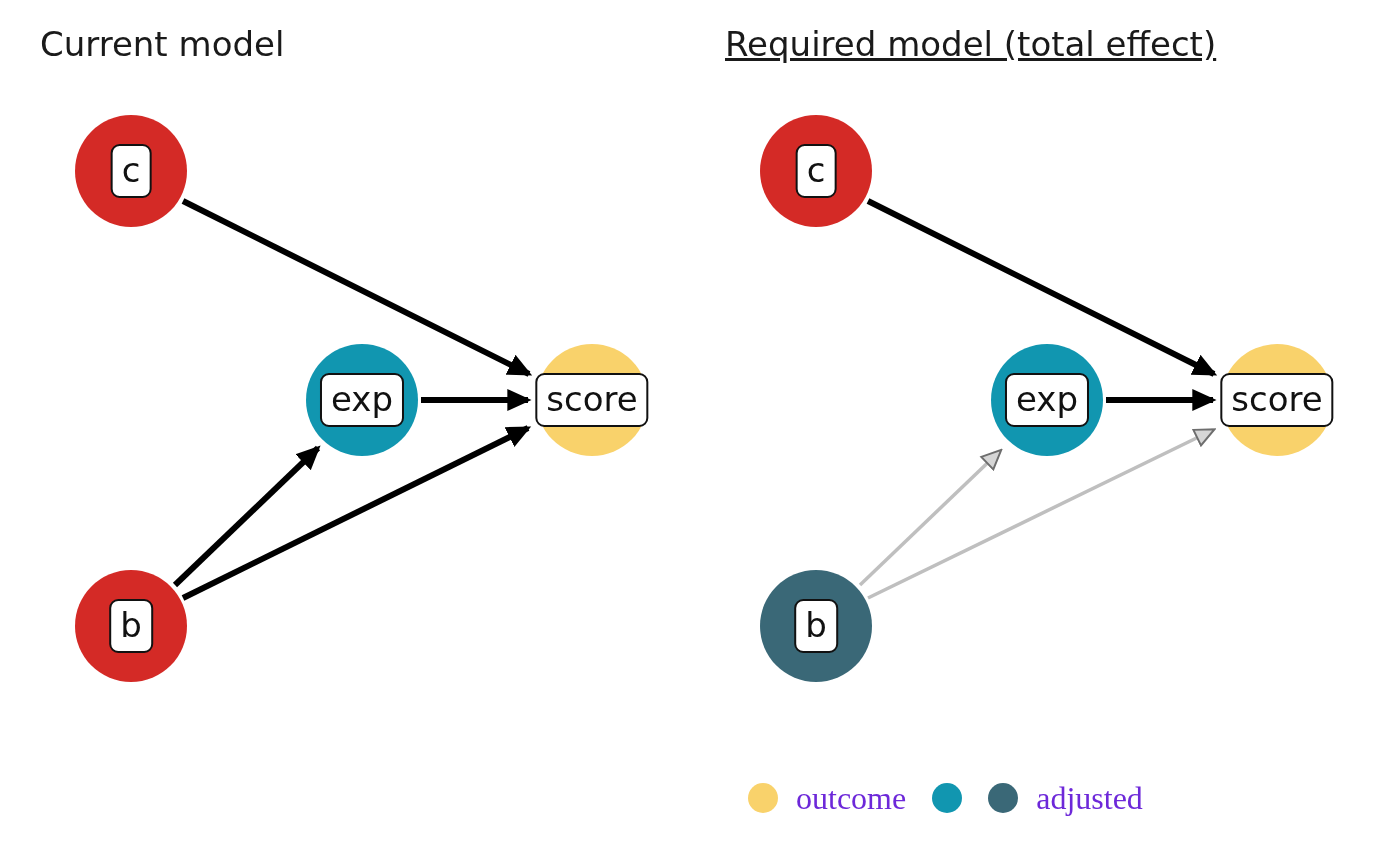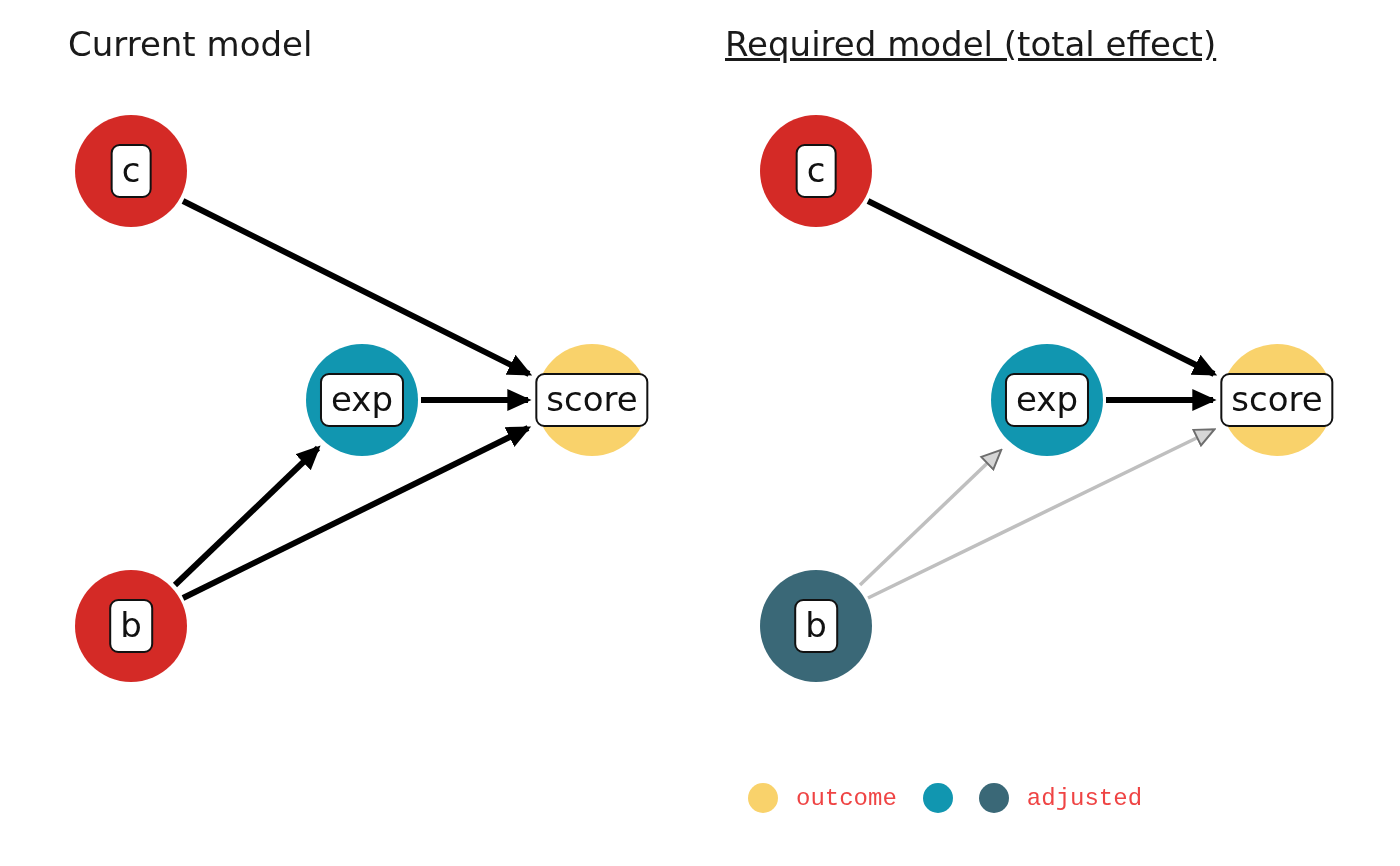--- a/index.html
+++ b/index.html
@@ -21,21 +21,21 @@
   }
   .panel-title {
     position: absolute;
     font-family: "DejaVu Sans", sans-serif;
     font-size: 34px;
     font-weight: 400;
     color: #1a1a1a;
     white-space: nowrap;
     letter-spacing: 0px;
   }
-  #title-left  { left: 40px;  top: 24px; margin-left: 28px; }
+  #title-left  { left: 40px;  top: 24px; }
   #title-right { left: 725px; top: 24px; text-decoration: underline; }
 
   svg.edges {
     position: absolute;
     left: 0;
     top: 0;
     width: 1400px;
     height: 866px;
     overflow: visible;
   }
@@ -81,23 +81,23 @@
     margin-right: 26px;
   }
   .legend-item:last-child { margin-right: 4px; }
   .legend-swatch {
     width: 30px;
     height: 30px;
     border-radius: 50%;
     flex: 0 0 auto;
   }
   .legend-label {
-    font-family: Liberation Mono, monospace;
-    font-size: 24px;
-    color: #ef4444;
+    font-family: Liberation Serif, serif;
+    font-size: 32px;
+    color: #6d28d9;
     margin-left: 18px;
     white-space: nowrap;
   }
 </style>
 </head>
 <body>
 
 <div id="stage">
 
   <div class="panel-title" id="title-left">Current model</div>

